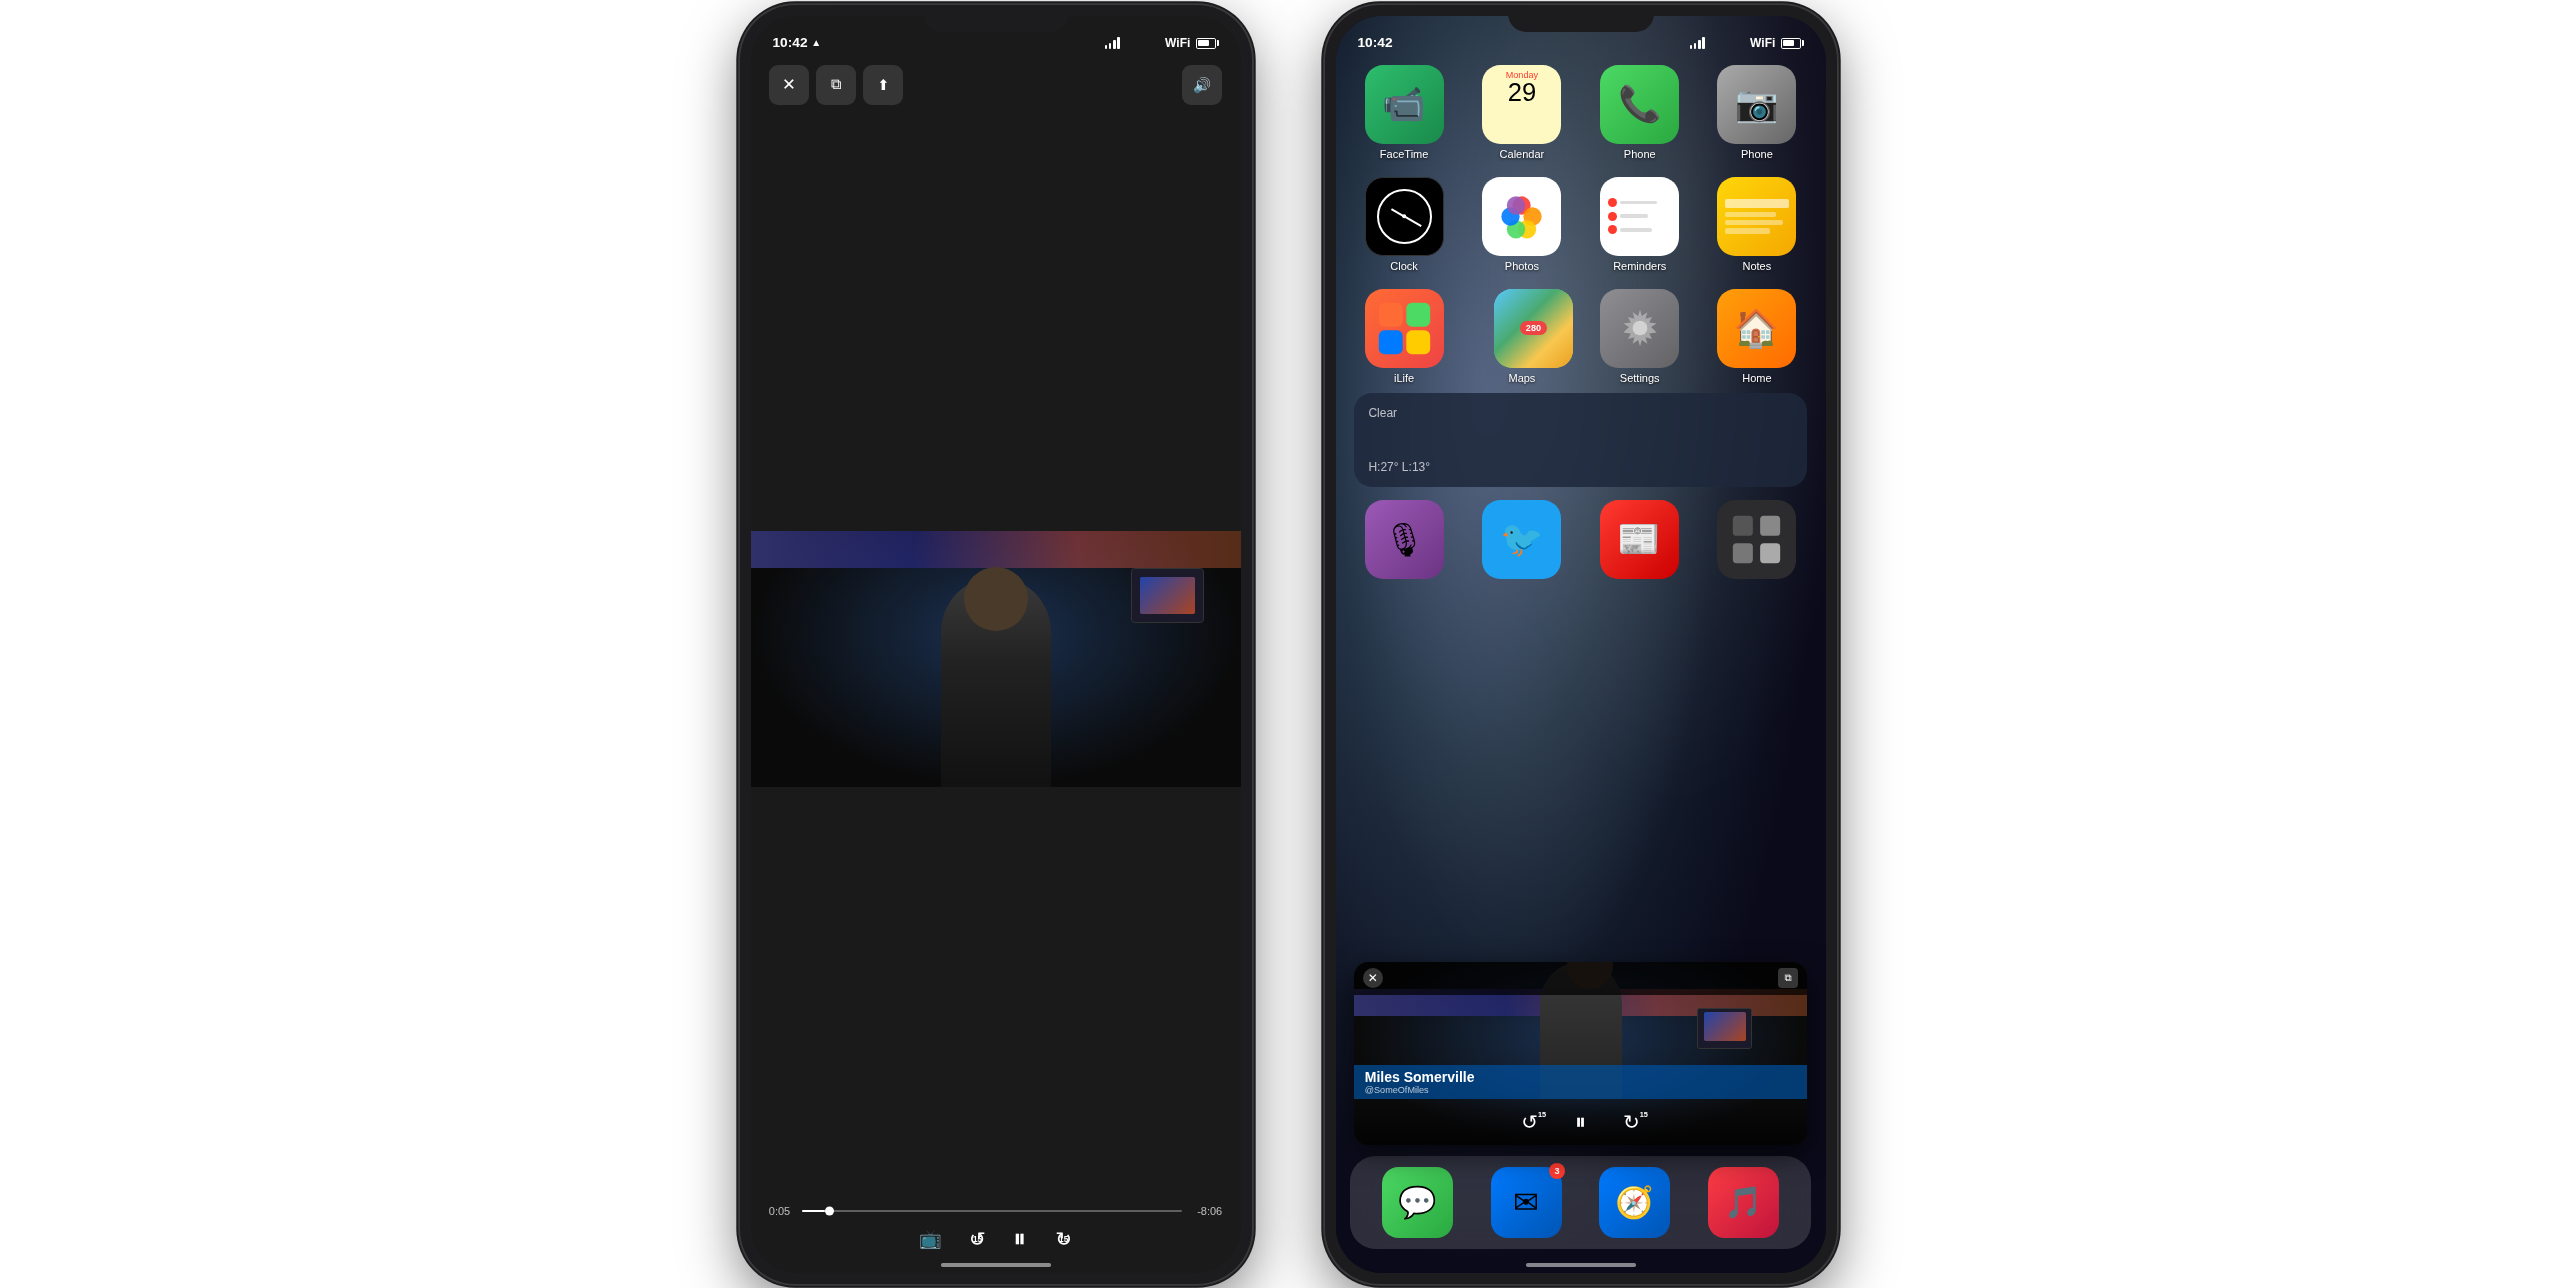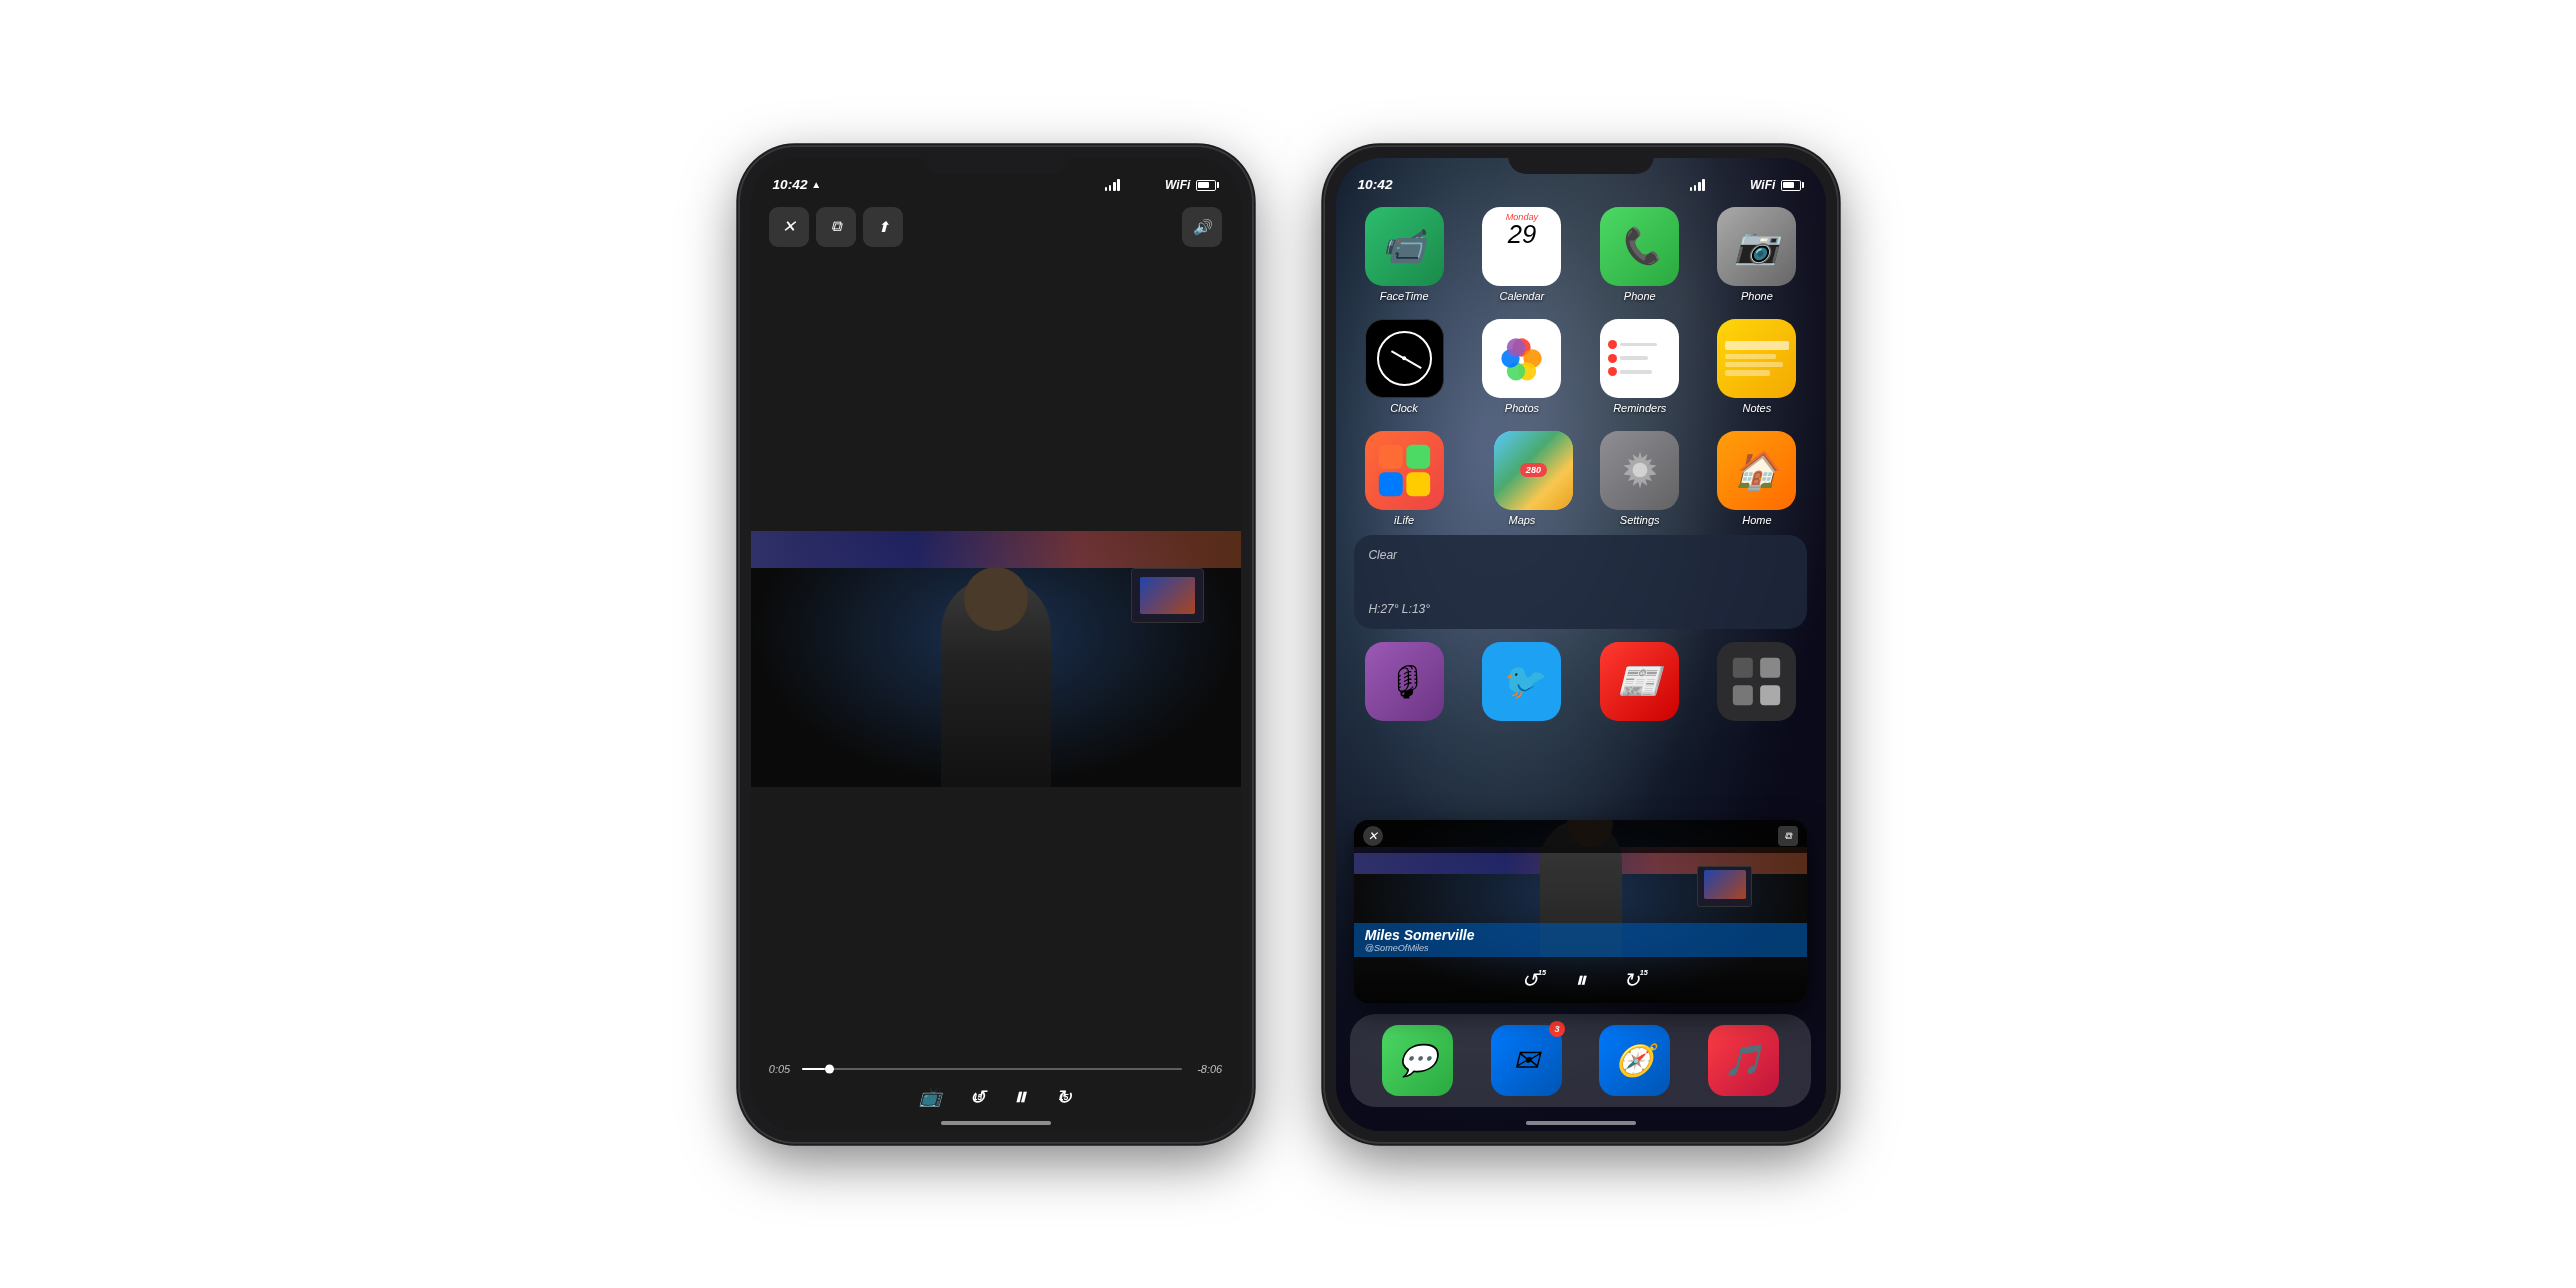--- a/index.html
+++ b/index.html
@@ -10,27 +10,26 @@
       display: flex;
       align-items: center;
       justify-content: center;
       gap: 73px;
       font-family: -apple-system, BlinkMacSystemFont, 'SF Pro Display', sans-serif;
     }
 
     
     .phone {
       width: 512px;
-      height: 995px;
+      height: 1279px;
       background: #1c1c1e;
       border-radius: 55px;
       position: relative;
       box-shadow: 0 0 0 1.8px #3a3a3c, 0 0 0 3.7px #1c1c1e, 0 18.3px 55px rgba(0,0,0,0.5);
       overflow: hidden;
-      font-style: italic;
     }
     .phone::before {
       content: '';
       position: absolute;
       top: 0; left: 50%;
       transform: translateX(-50%);
       width: 146px; height: 27.4px;
       background: #1c1c1e;
       border-radius: 0 0 18.3px 18.3px;
       z-index: 100;
@@ -232,21 +231,21 @@
     }
     .app-label {
       color: white;
       font-size: 11px;
       text-shadow: 0 0.9px 2.7px rgba(0,0,0,0.8);
       text-align: center;
     }
 
     
     .app-facetime { background: linear-gradient(135deg, #2dbd6e, #1a8a4a); }
-    .app-calendar { background: #ffffff; border-radius: 18px; }
+    .app-calendar { background: #fef9c3; }
     .app-phone { background: linear-gradient(135deg, #4cd964, #2aa940); }
     .app-camera { background: linear-gradient(135deg, #aaa, #666); }
     .app-clock { background: #000; border: 0.9px solid #333; }
     .app-photos { background: #fff; }
     .app-reminders { background: #fff; }
     .app-notes { background: linear-gradient(135deg, #ffd60a, #f4a800); }
     .app-ilife { background: linear-gradient(135deg, #ff6b35, #e44); }
     .app-maps { background: linear-gradient(135deg, #5ac8fa, #2ecc71, #f9c74f); }
     .app-settings { background: linear-gradient(135deg, #8e8e93, #636366); }
     .app-home { background: linear-gradient(135deg, #ff9f0a, #ff6b00); }

